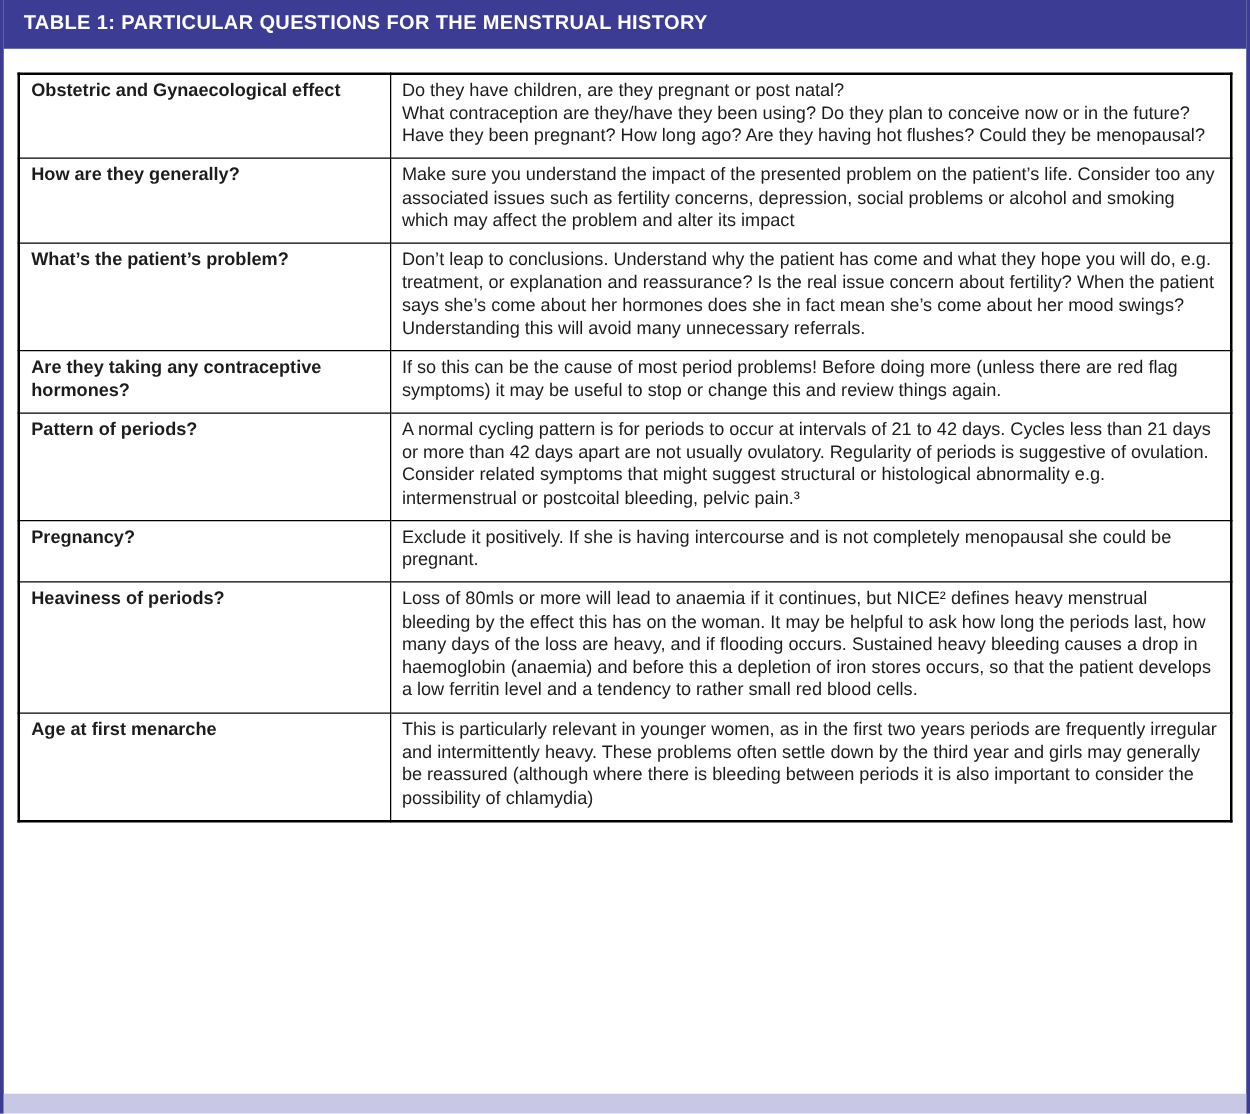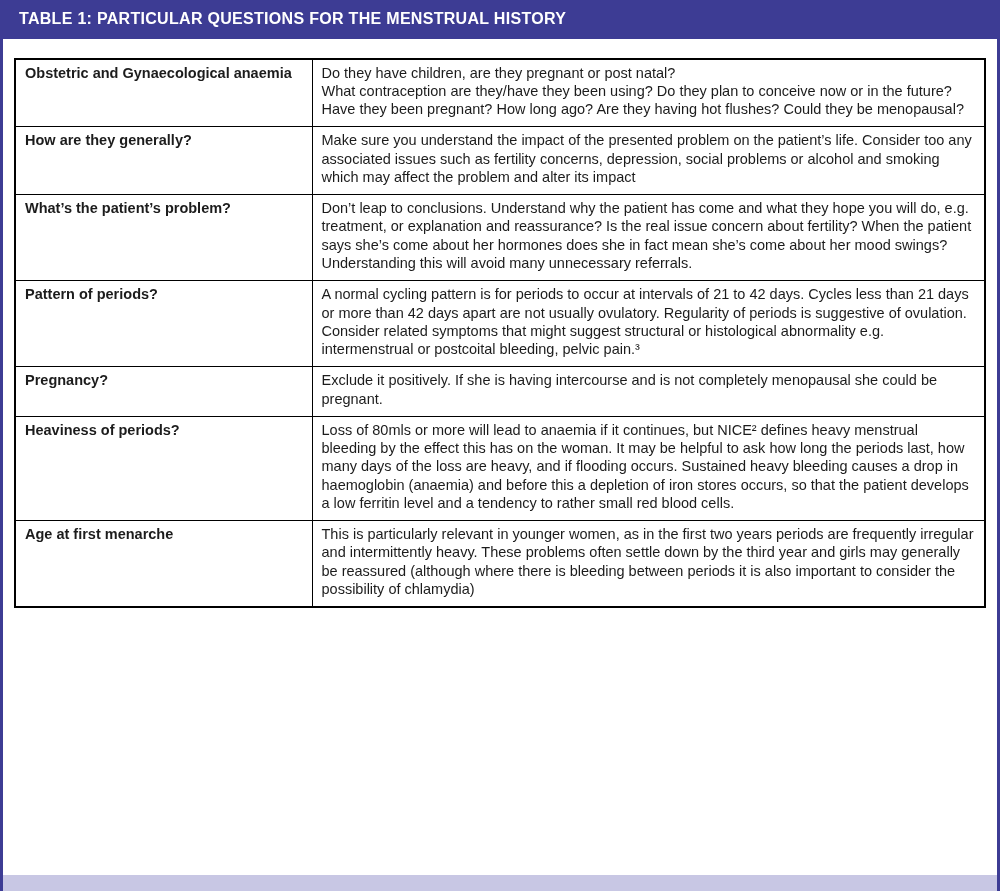--- a/index.html
+++ b/index.html
@@ -64,31 +64,35 @@
 <div class="page">
 
   <header class="title-bar">
     <h1>TABLE 1: PARTICULAR QUESTIONS FOR THE MENSTRUAL HISTORY</h1>
   </header>
 
   <main class="content">
     <table class="qtable">
       <tbody>
         <tr>
-          <td class="q">Obstetric and Gynaecological anaemia</td>
+          <td class="q">Obstetric and Gynaecological effect</td>
           <td class="a">Do they have children, are they pregnant or post natal?
 What contraception are they/have they been using? Do they plan to conceive now or in the future? Have they been pregnant? How long ago? Are they having hot flushes? Could they be menopausal?</td>
         </tr>
         <tr>
           <td class="q">How are they generally?</td>
           <td class="a">Make sure you understand the impact of the presented problem on the patient’s life. Consider too any associated issues such as fertility concerns, depression, social problems or alcohol and smoking which may affect the problem and alter its impact</td>
         </tr>
         <tr>
           <td class="q">What’s the patient’s problem?</td>
           <td class="a">Don’t leap to conclusions. Understand why the patient has come and what they hope you will do, e.g. treatment, or explanation and reassurance? Is the real issue concern about fertility? When the patient says she’s come about her hormones does she in fact mean she’s come about her mood swings? Understanding this will avoid many unnecessary referrals.</td>
+        </tr>
+        <tr>
+          <td class="q">Are they taking any contraceptive hormones?</td>
+          <td class="a">If so this can be the cause of most period problems! Before doing more (unless there are red flag symptoms) it may be useful to stop or change this and review things again.</td>
         </tr>
         <tr>
           <td class="q">Pattern of periods?</td>
           <td class="a">A normal cycling pattern is for periods to occur at intervals of 21 to 42 days. Cycles less than 21 days or more than 42 days apart are not usually ovulatory. Regularity of periods is suggestive of ovulation. Consider related symptoms that might suggest structural or histological abnormality e.g. intermenstrual or postcoital bleeding, pelvic pain.³</td>
         </tr>
         <tr>
           <td class="q">Pregnancy?</td>
           <td class="a">Exclude it positively. If she is having intercourse and is not completely menopausal she could be pregnant.</td>
         </tr>
         <tr>

